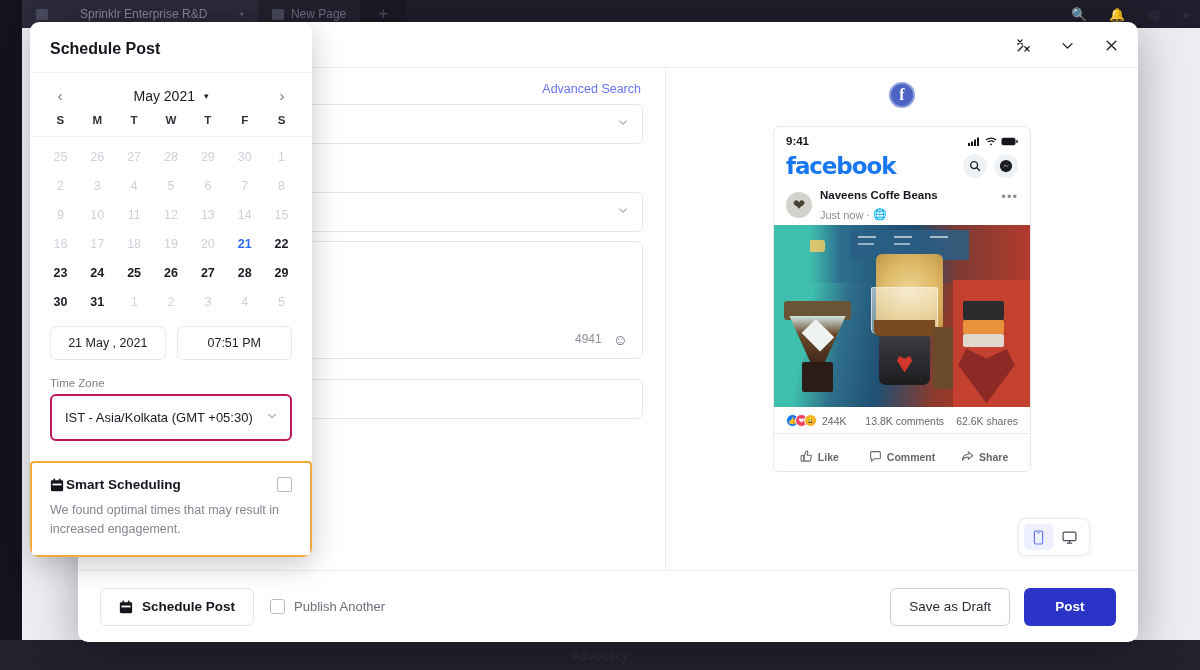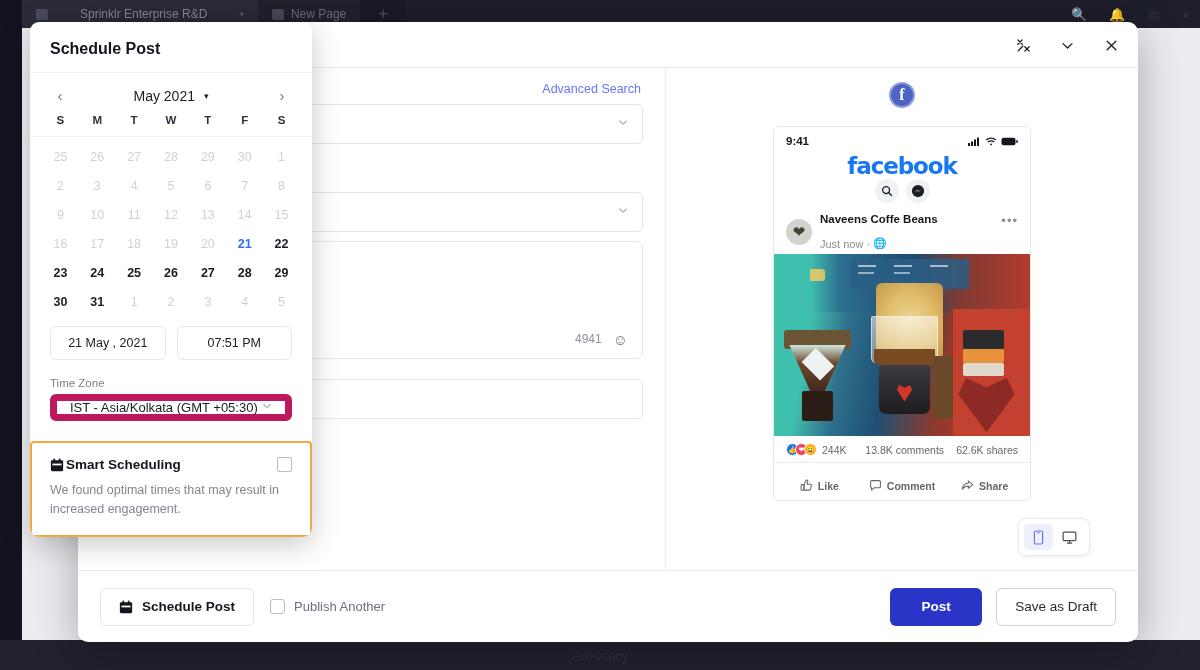--- a/index.html
+++ b/index.html
@@ -145,21 +145,20 @@
   }
   #phone-status {
     display: flex; align-items: center; justify-content: space-between;
     padding: 8px 12px 4px 12px;
     font-size: 11.5px; font-weight: bold; color: #15151c;
   }
   .status-icons { display: flex; align-items: center; gap: 4px; }
   #fb-topbar {
     display: flex; align-items: center; justify-content: space-between;
     padding: 2px 12px 10px 12px;
-    flex-direction: column;
   }
   #fb-wordmark {
     font-size: 23px; font-weight: bold; color: #1877f2;
     letter-spacing: -1.1px; font-family: "DejaVu Sans", sans-serif;
   }
   .fb-circbtn {
     width: 24px; height: 24px; border-radius: 50%;
     background: #eff2f5; display: flex; align-items: center;
     justify-content: center; color: #1c1e21;
   }
@@ -305,22 +304,22 @@
   }
   .dt-box {
     flex: 1; height: 34px; border: 1px solid #e7e8ee; border-radius: 6px;
     display: flex; align-items: center; justify-content: center;
     font-size: 12.5px; color: #20202a;
   }
   #tz-label {
     padding: 17px 20px 5px 20px; font-size: 11.5px; color: #7c808c;
   }
   #tz-box {
-    margin: 0 20px 20px 20px; height: 27px;
-    border: 7px solid #be185d; border-radius: 6px;
+    margin: 0 20px 20px 20px; height: 47px;
+    border: 2px solid #be185d; border-radius: 6px;
     display: flex; align-items: center; padding: 0 13px;
     font-size: 13px; color: #1b1b24; position: relative;
   }
   #tz-box .chev { position: absolute; right: 12px; color: #a8acb8; }
   #smart-sched {
     border: 2px solid #f0a93b; border-radius: 4px;
     margin: 0; padding: 14px 18px 16px 18px;
   }
   #ss-head {
     display: flex; align-items: center; gap: 2px;
@@ -471,21 +470,21 @@
               <svg width="14" height="14" viewBox="0 0 16 16">
                 <circle cx="8" cy="8" r="7" fill="#1c1e21"></circle>
                 <path d="M4.3 9.6 L7 6.7 L8.9 8.2 L11.6 5.9 L9 8.9 L7.1 7.5 Z" fill="#fff"></path>
               </svg>
             </span>
           </span>
         </div>
 
         <div id="post-head">
           <span id="post-avatar">❤</span>
-          <span style="display:flex;flex-direction:column;gap:12px;">
+          <span style="display:flex;flex-direction:column;gap:7px;">
             <span id="post-author">Naveens Coffe Beans</span>
             <span id="post-sub">
               <span>Just now</span>
               <span>·</span>
               <span>🌐</span>
             </span>
           </span>
           <span id="post-dots">•••</span>
         </div>
 
@@ -581,25 +580,25 @@
       </svg>
       <span>Schedule Post</span>
     </div>
 
     <div id="publish-another">
       <span class="cb"></span>
       <span>Publish Another</span>
     </div>
 
     <div id="footer-right">
+      <div class="btn" id="save-draft-btn">
+        <span>Save as Draft</span>
+      </div>
       <div class="btn" id="post-btn">
         <span>Post</span>
-      </div>
-      <div class="btn" id="save-draft-btn">
-        <span>Save as Draft</span>
       </div>
     </div>
   </div>
 </div>
 
 <div id="schedule-popover">
   <div id="sp-title">Schedule Post</div>
 
   <div id="cal-header">
     <span class="cal-nav">‹</span>

